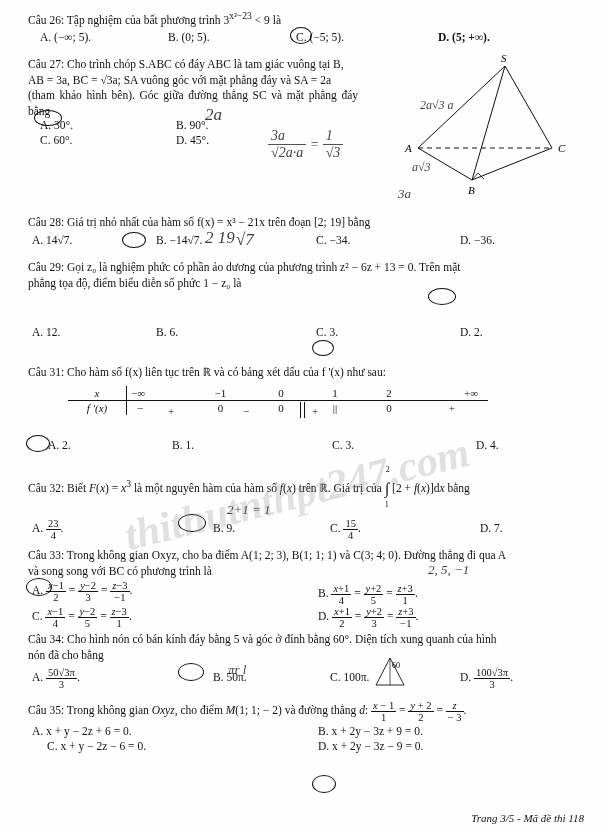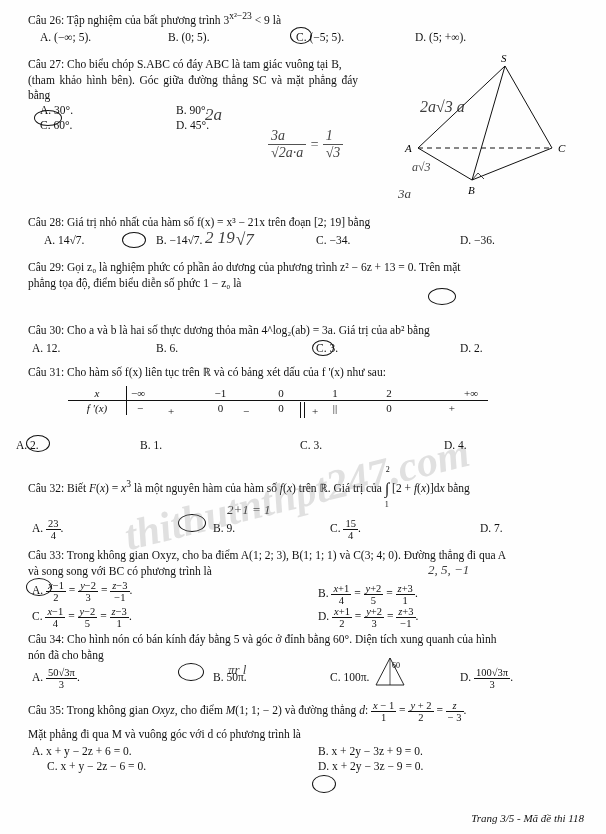--- a/index.html
+++ b/index.html
@@ -62,30 +62,31 @@
 
   <div class="q" style="top:10px;">
     <div class="qhead">
       <span class="qlabel">Câu 26:</span>
       <span>Tập nghiệm của bất phương trình 3</span><sup>x²−23</sup><span> &lt; 9 là</span>
     </div>
     <div class="opts row" style="height:16px;margin-top:3px;">
       <span class="opt" style="left:12px;">A. (−∞; 5).</span>
       <span class="opt" style="left:140px;">B. (0; 5).</span>
       <span class="opt" style="left:268px;">C. (−5; 5).</span>
-      <span class="opt" style="left:387px;">D. (5; +∞).</span>
+      <span class="opt" style="left:410px;font-weight:bold;">D. (5; +∞).</span>
     </div>
   </div>
   <div class="circle" style="left:290px;top:27px;width:20px;height:15px;"></div>
 
   <div class="q" style="top:57px;width:330px;right:auto;">
     <div class="qhead">
       <span class="qlabel">Câu 27:</span>
-      <span>Cho biểu chóp S.ABC có đáy ABC là tam giác vuông tại B,</span>
-    </div>
+      <span>Cho trình chóp S.ABC có đáy ABC là tam giác vuông tại B,</span>
+    </div>
+    <div class="qhead">AB = 3a, BC = √3a; SA vuông góc với mặt phẳng đáy và SA = 2a</div>
     <div class="qhead">(tham khảo hình bên). Góc giữa đường thẳng SC và mặt phẳng đáy bằng</div>
     <div class="opts" style="height:32px;margin-top:0;">
       <span class="opt" style="left:12px;top:0;">A. 30°.</span>
       <span class="opt" style="left:148px;top:0;">B. 90°.</span>
       <span class="opt" style="left:12px;top:15px;">C. 60°.</span>
       <span class="opt" style="left:148px;top:15px;">D. 45°.</span>
     </div>
   </div>
   <div class="circle" style="left:34px;top:110px;width:26px;height:14px;"></div>
 
@@ -102,21 +103,21 @@
       <text x="101" y="10" font-size="11" font-family="Liberation Serif, serif" font-style="italic">S</text>
       <text x="5" y="100" font-size="11" font-family="Liberation Serif, serif" font-style="italic">A</text>
       <text x="68" y="142" font-size="11" font-family="Liberation Serif, serif" font-style="italic">B</text>
       <text x="158" y="100" font-size="11" font-family="Liberation Serif, serif" font-style="italic">C</text>
 
       <path d="M72 128 L78 121 L84 127" fill="none" stroke="#111" stroke-width="0.8"></path>
     </svg>
   </div>
 
   <span class="hand" style="left:205px;top:105px;">2a</span>
-  <span class="hand" style="left:420px;top:98px;font-size:16px;">2a√3 a</span>
+  <span class="hand" style="left:420px;top:98px;font-size:12px;">2a√3 a</span>
   <span class="hand" style="left:412px;top:160px;font-size:12px;">a√3</span>
 
   <div class="hand" style="left:268px;top:128px;font-size:14px;">
     <span style="display:inline-block;vertical-align:middle;">
       <span style="display:block;border-bottom:1.2px solid #333;padding:0 3px;">3a</span>
       <span style="display:block;padding:0 3px;">√2a·a</span>
     </span>
     <span style="vertical-align:middle;">=</span>
     <span style="display:inline-block;vertical-align:middle;">
       <span style="display:block;border-bottom:1.2px solid #333;padding:0 3px;">1</span>
@@ -124,44 +125,40 @@
     </span>
   </div>
   <span class="hand" style="left:398px;top:186px;font-size:13px;">3a</span>
 
   <div class="q" style="top:215px;">
     <div class="qhead">
       <span class="qlabel">Câu 28:</span>
       <span>Giá trị nhỏ nhất của hàm số f(x) = x³ − 21x trên đoạn [2; 19] bằng</span>
     </div>
     <div class="opts row" style="height:16px;margin-top:3px;">
-      <span class="opt" style="left:4px;margin-left:12px;">A. 14√7.</span>
+      <span class="opt" style="left:4px;">A. 14√7.</span>
       <span class="opt" style="left:128px;">B. −14√7.</span>
       <span class="opt" style="left:288px;">C. −34.</span>
       <span class="opt" style="left:432px;">D. −36.</span>
     </div>
   </div>
   <div class="circle" style="left:122px;top:232px;width:22px;height:14px;"></div>
   <span class="hand" style="left:205px;top:228px;">2  19</span>
   <span class="hand" style="left:236px;top:230px;">√7</span>
 
   <div class="q" style="top:260px;">
     <div class="qhead">
       <span class="qlabel">Câu 29:</span>
       <span>Gọi z₀ là nghiệm phức có phần ảo dương của phương trình z² − 6z + 13 = 0. Trên mặt</span>
     </div>
     <div class="qhead">phẳng tọa độ, điểm biểu diễn số phức 1 − z₀ là</div>
   </div>
   <div class="circle" style="left:428px;top:288px;width:26px;height:15px;"></div>
 
   <div class="q" style="top:323px;">
-    <div class="qhead">
-      <span class="qlabel">Câu 30:</span>
-      <span>Cho a và b là hai số thực dương thỏa mãn 4^log₂(ab) = 3a. Giá trị của ab² bằng</span>
-    </div>
     <div class="opts row" style="height:16px;margin-top:3px;">
       <span class="opt" style="left:4px;">A. 12.</span>
       <span class="opt" style="left:128px;">B. 6.</span>
       <span class="opt" style="left:288px;">C. 3.</span>
       <span class="opt" style="left:432px;">D. 2.</span>
     </div>
   </div>
   <div class="circle" style="left:312px;top:340px;width:20px;height:14px;"></div>
 
   <div class="q" style="top:365px;">
@@ -194,21 +191,21 @@
       </tr>
     </tbody>
       </table>
     <div style="position:absolute;left:100px;top:19px;font-size:11px;">+</div>
     <div style="position:absolute;left:175px;top:19px;font-size:11px;">−</div>
     <div style="position:absolute;left:244px;top:19px;font-size:11px;">+</div>
     <div style="position:absolute;left:232px;top:16px;height:16px;border-left:1px solid #111;">&nbsp;</div>
     <div style="position:absolute;left:236px;top:16px;height:16px;border-left:1px solid #111;">&nbsp;</div>
   </div>
 
-  <div class="opts" style="position:absolute;left:12px;top:437px;width:540px;height:16px;font-family:Liberation Serif, serif;">
+  <div class="opts" style="position:absolute;left:44px;top:437px;width:540px;height:16px;font-family:Liberation Serif, serif;">
     <span class="opt" style="left:4px;">A. 2.</span>
     <span class="opt" style="left:128px;">B. 1.</span>
     <span class="opt" style="left:288px;">C. 3.</span>
     <span class="opt" style="left:432px;">D. 4.</span>
   </div>
   <div class="circle" style="left:26px;top:435px;width:22px;height:15px;"></div>
 
   <div class="q" style="top:478px;">
     <div class="qhead">
       <span class="qlabel">Câu 32:</span>
@@ -274,21 +271,20 @@
   </div>
 
   <div class="q" style="top:700px;">
     <div class="qhead">
       <span class="qlabel">Câu 35:</span>
       <span>Trong không gian <i>Oxyz</i>, cho điểm <i>M</i>(1; 1; − 2) và đường thẳng <i>d</i>:
         <span class="frac"><span class="num"><i>x</i> − 1</span><span class="den">1</span></span> =
         <span class="frac"><span class="num"><i>y</i> + 2</span><span class="den">2</span></span> =
         <span class="frac"><span class="num"><i>z</i></span><span class="den">− 3</span></span>.</span>
     </div>
-    <div class="qhead" style="margin-top:4px;">Mặt phẳng đi qua M và vuông góc với d có phương trình là</div>
     <div class="opts" style="height:32px;margin-top:2px;">
       <span class="opt" style="left:4px;top:0;">A. x + y − 2z + 6 = 0.</span>
       <span class="opt" style="left:290px;top:0;">B. x + 2y − 3z + 9 = 0.</span>
       <span class="opt" style="left:4px;top:15px;margin-left:15px;">C. x + y − 2z − 6 = 0.</span>
       <span class="opt" style="left:290px;top:15px;">D. x + 2y − 3z − 9 = 0.</span>
     </div>
   </div>
   <div class="circle" style="left:312px;top:775px;width:22px;height:16px;"></div>
 
   <div class="watermark">thithutnthpt247.com</div>

